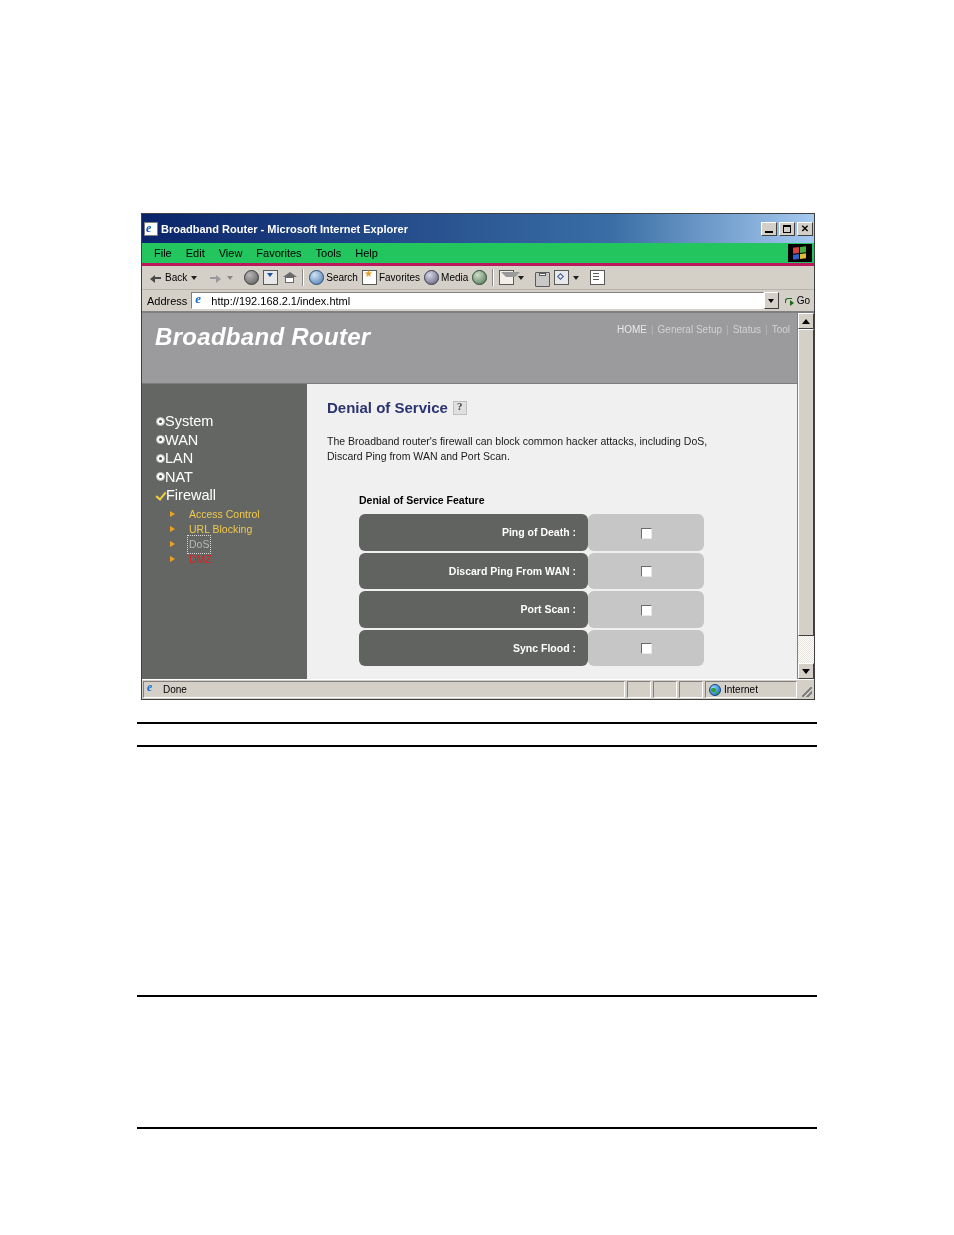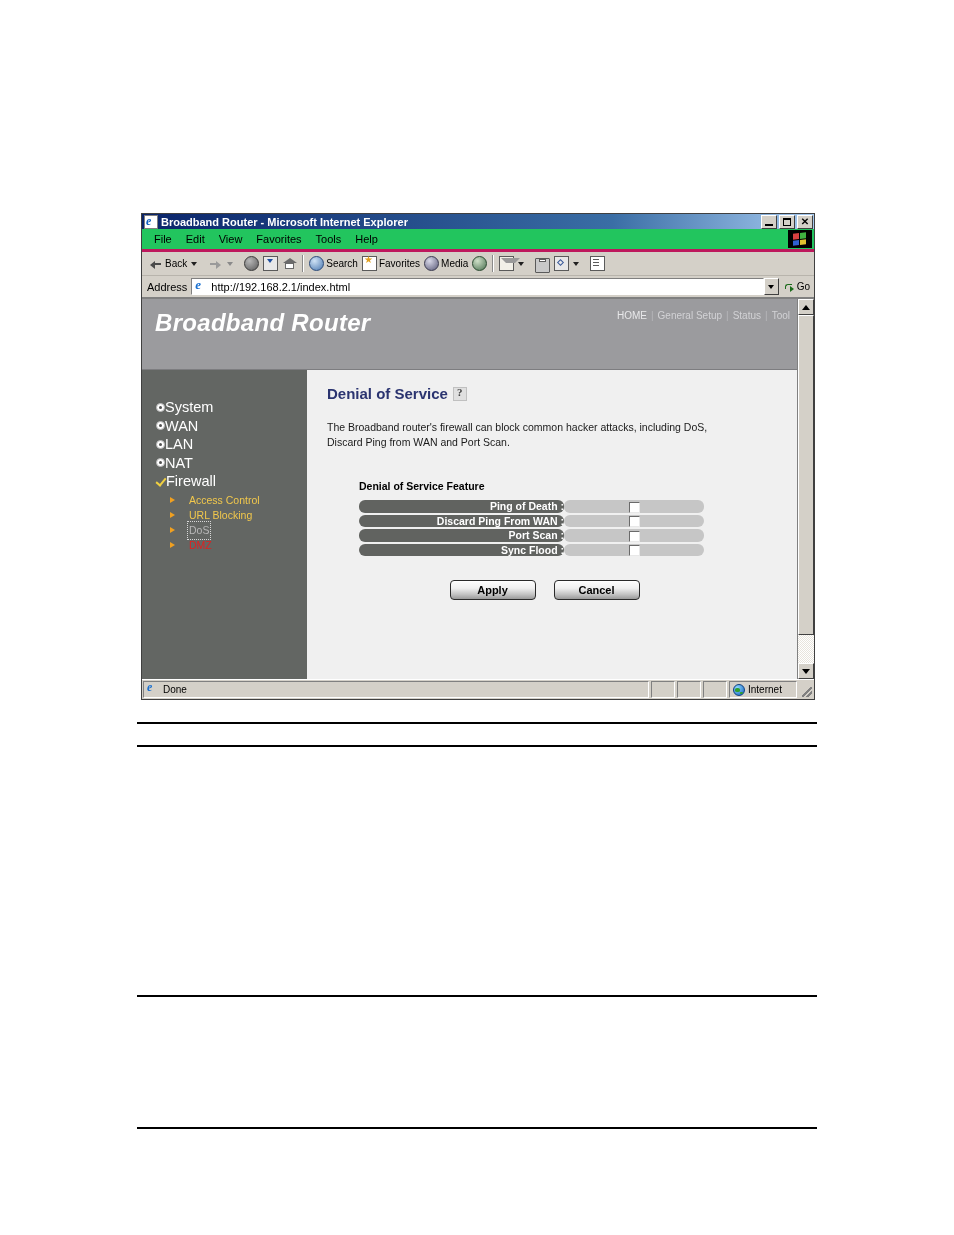--- a/index.html
+++ b/index.html
@@ -39,21 +39,21 @@
     background: #d4d0c8;
     border: 1px solid #404040;
     box-sizing: border-box;
     display: flex;
     flex-direction: column;
     font-size: 11px;
   }
 
   
   .titlebar {
-    height: 15px;
+    height: 29px;
     background: linear-gradient(to right, #0a246a 0%, #3a6ea5 70%, #a6caf0 100%);
     display: flex;
     align-items: center;
     padding: 0 1px 0 2px;
     flex: none;
   }
   .tb-icon {
     width: 14px; height: 14px;
     flex: none;
     position: relative;
@@ -651,21 +651,21 @@
     color: #000;
     margin: 0 0 6px 32px;
     font-family: "Liberation Sans", sans-serif;
   }
   .dos-table {
     margin-left: 32px;
     width: 345px;
     border-collapse: separate;
     border-spacing: 0 2px;
   }
-  .dos-table td { padding: 0; border-radius: 6px; }
+  .dos-table td { padding: 12px; border-radius: 6px; }
   .dos-label {
     background: #616360;
     color: #ffffff;
     font-size: 10.5px;
     font-weight: bold;
     text-align: right;
     padding: 5px 8px 5px 0;
     width: 205px;
     font-family: "Liberation Sans", sans-serif;
     white-space: nowrap;
@@ -788,21 +788,21 @@
     align-items: center;
     font-size: 10px;
     color: #000;
     padding: 0 3px;
     gap: 3px;
     overflow: hidden;
     white-space: nowrap;
   }
   .sb-panel.grow { flex: 1; }
   .sb-panel.small { width: 24px; }
-  .sb-panel.zone { width: 68px; }
+  .sb-panel.zone { width: 92px; }
   .sb-ie-icon {
     width: 13px; height: 13px;
     flex: none;
     position: relative;
     overflow: hidden;
   }
   .sb-ie-icon::before {
     content: "e";
     position: absolute;
     left: 0px; top: -3px;

